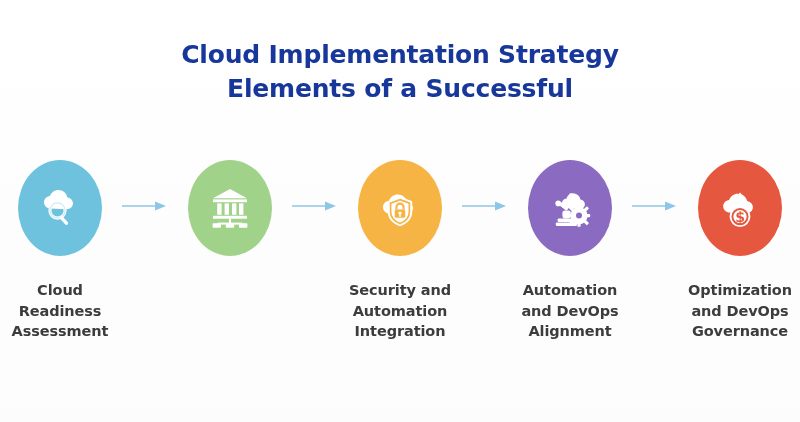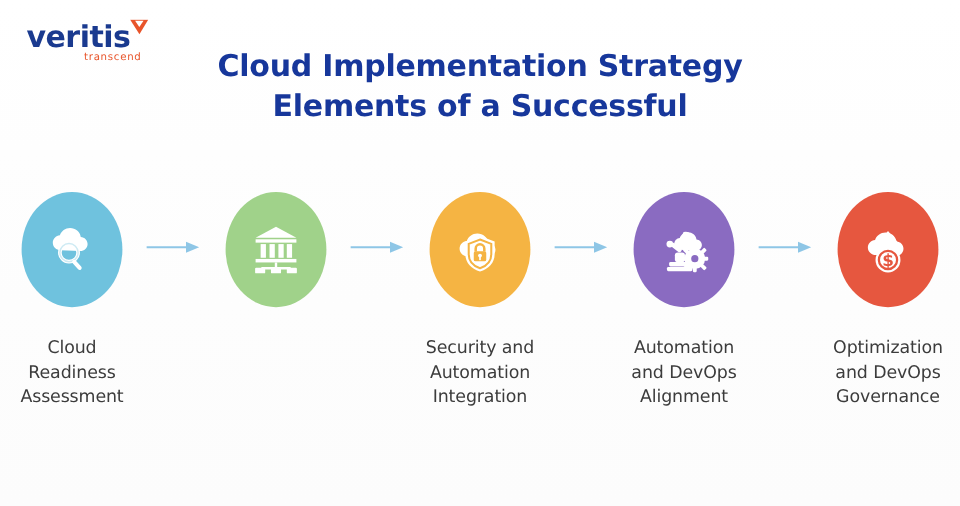--- a/index.html
+++ b/index.html
@@ -101,48 +101,38 @@
     flex: none;
   }
   .bubble svg { display: block; }
   .step-label {
     margin-top: 24px;
     text-align: center;
     color: #3c3c3c;
     font-family: "DejaVu Sans", sans-serif;
     font-size: 14.5px;
     line-height: 1.42;
-    font-weight: 400;
+    font-weight: 700;
     white-space: pre-line;
     letter-spacing: -0.1px;
   }
   .connector {
     width: 52px;
     flex: none;
     display: flex;
     align-items: center;
     justify-content: center;
     margin-top: 40px;
   }
 </style>
 </head>
 <body>
 
 <div class="canvas">
 
-  <div class="logo">
-    <div class="logo-word" style="color: rgb(26, 58, 143);">veritis</div>
-    <div class="logo-mark">
-      <svg width="16" height="13" viewBox="0 0 16 13">
-        <path d="M0.5 0.5 L15.5 0.5 L8.2 12.5 Z" fill="#e8542a"></path>
-        <path d="M4.6 1.2 L11.6 1.2 L8.1 6.6 Z" fill="#ffffff"></path>
-      </svg>
-    </div>
-    <div class="logo-sub" style="color: rgb(232, 84, 42);">transcend</div>
-  </div>
 
   <div class="title" style="color: rgb(23, 55, 155);">
     <span class="title-line">Cloud Implementation Strategy</span>
     <span class="title-line">Elements of a Successful</span>
   </div>
 
   <div class="flow">
 
     <div class="step">
       <div class="bubble" style="background: rgb(111, 194, 222);">

